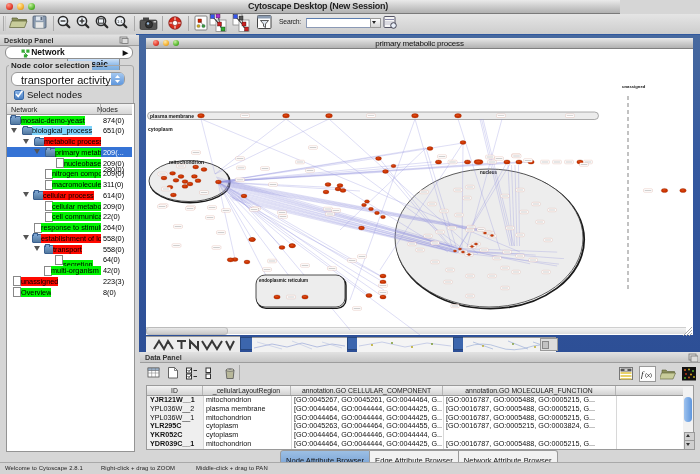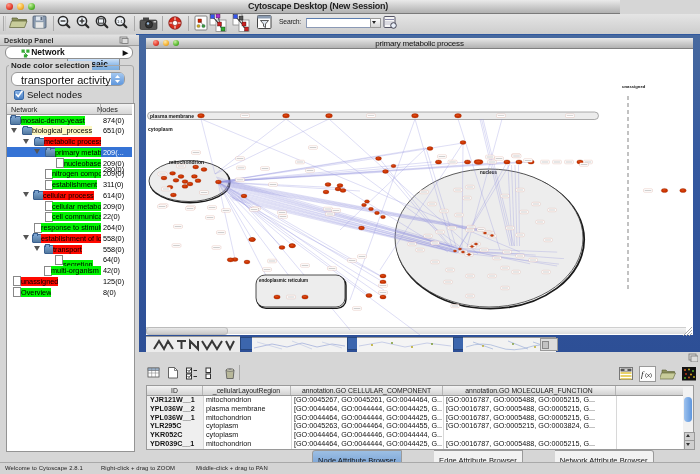--- a/index.html
+++ b/index.html
@@ -69,21 +69,21 @@
   #dp-table{position:absolute;left:6px;top:33px;width:537px;height:63px;background:#fff;
     border:1px solid #9a9a9a;}
   #dp-thead{position:absolute;left:0;top:0;width:537px;height:9px;
     background:linear-gradient(#f4f4f4,#d2d2d2);border-bottom:1px solid #9a9a9a;
     font-size:6.8px;color:#222;}
   .th{position:absolute;top:0px;text-align:center;border-right:1px solid #b5b5b5;height:9px;overflow:hidden;white-space:nowrap;}
   .td{position:absolute;white-space:nowrap;overflow:hidden;font-size:7.2px;color:#111;}
   .drow{position:absolute;left:0;width:537px;height:8.7px;}
   #btabs{position:absolute;left:280px;top:450px;height:12px;font-size:7.6px;color:#111;}
   .btab{float:left;height:11px;line-height:11px;padding:4px 5px;background:#f2f2f2;
-    border:1px solid #9a9a9a;border-left:none;margin-left:32px;}
+    border:1px solid #9a9a9a;border-left:none;}
   #status{position:absolute;left:0;top:462px;width:700px;height:12px;background:#d4d4d4;
     border-top:1px solid #a9a9a9;font-size:5.9px;letter-spacing:0.1px;color:#222;}
   #status span{position:absolute;top:2px;}
 </style>
 </head>
 <body>
   <div id="titlebar">
     <div class="tl" style="left:6px;background:radial-gradient(circle at 35% 30%,#ff9a8a,#e33a2a 60%,#a02012);"></div>
     <div class="tl" style="left:17px;background:radial-gradient(circle at 35% 30%,#ffe9a8,#f5b02f 60%,#c07d10);"></div>
     <div class="tl" style="left:28px;background:radial-gradient(circle at 35% 30%,#c8f0a0,#57b82f 60%,#2f7d10);"></div>
@@ -228,39 +228,39 @@
       <div id="tree-header">
         <span class="c1">Network</span>
         <span class="c2">Nodes</span>
         <div class="vline"></div>
       </div>
       <div class="folder" style="left:3px;top:12.0px;"></div>
       <div class="lbl" style="left:14px;top:11.5px;max-width:80px;background:#00f400;">mosaic-demo-yeast</div>
       <div class="num" style="left:96px;top:11.5px;color:#000;">874(0)</div>
 <div class="tri" style="left:4px;top:23.8px;"></div>
       <div class="folder" style="left:15px;top:22.8px;"></div>
-      <div class="lbl" style="left:25px;top:22.2px;max-width:69px;background:#fef9c3;">biological_process</div>
+      <div class="lbl" style="left:25px;top:22.2px;max-width:69px;background:#7dd3fc;">biological_process</div>
       <div class="num" style="left:96px;top:22.2px;color:#000;">651(0)</div>
 <div class="tri" style="left:16px;top:34.5px;"></div>
       <div class="folder" style="left:27px;top:33.5px;"></div>
       <div class="lbl" style="left:37px;top:33.0px;max-width:57px;background:#ff0800;">metabolic process</div>
       <div class="num" style="left:96px;top:33.0px;color:#000;margin-top:28px;">280(0)</div>
 <div style="position:absolute;left:0;top:42.6px;width:125px;height:10.8px;background:#3573d5;"></div>
       <div class="tri" style="left:27px;top:45.2px;"></div>
       <div class="folder" style="left:38px;top:44.2px;"></div>
       <div class="lbl" style="left:48px;top:43.8px;max-width:46px;background:#00f400;">primary metabol</div>
       <div class="num" style="left:96px;top:43.8px;color:#fff;">209(...</div>
 <div class="file" style="left:49px;top:54.0px;"></div>
       <div class="lbl" style="left:57px;top:54.5px;max-width:37px;background:#00f400;">nucleobase-</div>
       <div class="num" style="left:96px;top:54.5px;color:#000;">209(0)</div>
 <div class="file" style="left:38px;top:64.8px;"></div>
       <div class="lbl" style="left:45px;top:65.2px;max-width:49px;background:#00f400;">nitrogen compou</div>
       <div class="num" style="left:96px;top:65.2px;color:#000;">209(0)</div>
 <div class="file" style="left:38px;top:75.5px;"></div>
-      <div class="lbl" style="left:45px;top:76.0px;max-width:49px;background:#00f400;">establishment</div>
+      <div class="lbl" style="left:45px;top:76.0px;max-width:49px;background:#00f400;">macromolecule</div>
       <div class="num" style="left:96px;top:76.0px;color:#000;">311(0)</div>
 <div class="tri" style="left:16px;top:88.2px;"></div>
       <div class="folder" style="left:26px;top:87.2px;"></div>
       <div class="lbl" style="left:36px;top:86.8px;max-width:58px;background:#ff0800;">cellular process</div>
       <div class="num" style="left:96px;top:86.8px;color:#000;">614(0)</div>
 <div class="file" style="left:38px;top:97.0px;"></div>
       <div class="lbl" style="left:45px;top:97.5px;max-width:49px;background:#00f400;">cellular metabol</div>
       <div class="num" style="left:96px;top:97.5px;color:#000;">209(0)</div>
 <div class="file" style="left:38px;top:107.8px;"></div>
       <div class="lbl" style="left:45px;top:108.2px;max-width:49px;background:#00f400;">cell communicati</div>
@@ -277,21 +277,21 @@
       <div class="lbl" style="left:46px;top:140.5px;max-width:48px;background:#ff0800;">transport</div>
       <div class="num" style="left:96px;top:140.5px;color:#000;">558(0)</div>
 <div class="file" style="left:48px;top:150.8px;"></div>
       <div class="lbl" style="left:56px;top:156px;max-width:38px;background:#00f400;">secretion</div>
       <div class="num" style="left:96px;top:151.2px;color:#000;">64(0)</div>
 <div class="file" style="left:37px;top:161.5px;"></div>
       <div class="lbl" style="left:44px;top:162.0px;max-width:50px;background:#00f400;">multi-organism pro</div>
       <div class="num" style="left:96px;top:162.0px;color:#000;">42(0)</div>
 <div class="file" style="left:6px;top:172.2px;"></div>
       <div class="lbl" style="left:14px;top:172.8px;max-width:80px;background:#ff0800;">unassigned</div>
-      <div class="num" style="left:96px;top:172.8px;color:#000;">125(0)</div>
+      <div class="num" style="left:96px;top:172.8px;color:#000;">223(3)</div>
 <div class="file" style="left:6px;top:183.0px;"></div>
       <div class="lbl" style="left:14px;top:183.5px;max-width:80px;background:#00f400;">Overview</div>
       <div class="num" style="left:96px;top:183.5px;color:#000;">8(0)</div>
     </div>
   </div>
   <div id="mdi">
     <div id="iwin">
       <div id="iwin-title">
         <div class="tl" style="left:7px;background:radial-gradient(circle at 35% 30%,#ff9a8a,#e33a2a 60%,#a02012);"></div>
         <div class="tl" style="left:17px;background:radial-gradient(circle at 35% 30%,#ffe9a8,#f5b02f 60%,#c07d10);"></div>
@@ -782,20 +782,23 @@
     <line x1="513.2" y1="156.0" x2="519.8" y2="156.0" stroke="#999" stroke-width="0.6" opacity="0.8"></line>
 <rect x="579.5" y="162.7" width="9.0" height="3.6" rx="1.2" fill="#fff" stroke="#cc8877" stroke-width="0.3" stroke-opacity="0.8"></rect>
     <line x1="580.7" y1="164.5" x2="587.3" y2="164.5" stroke="#999" stroke-width="0.6" opacity="0.8"></line>
 </svg>
   <svg class="abs" style="left:682px;top:326px;" width="11" height="11" viewBox="0 0 11 11">
 <line x1="1" y1="10" x2="10" y2="1" stroke="#aaa" stroke-width="1"></line>
 <line x1="4" y1="10" x2="10" y2="4" stroke="#aaa" stroke-width="1"></line>
 <line x1="7" y1="10" x2="10" y2="7" stroke="#aaa" stroke-width="1"></line>
 </svg>
   <div id="dp">
+    <div id="dp-header">
+      <span>Data Panel</span>
+    </div>
     <svg class="abs" style="left:6px;top:13px;" width="16" height="16" viewBox="0 0 16 16">
       <rect x="2" y="3" width="11" height="9" fill="#fff" stroke="#555" stroke-width="0.8"></rect>
 <rect x="2" y="3" width="11" height="2.6" fill="#9ab0c8" stroke="#555" stroke-width="0.5"></rect>
 <line x1="5.7" y1="3" x2="5.7" y2="12" stroke="#777" stroke-width="0.5"></line>
 <line x1="9.4" y1="3" x2="9.4" y2="12" stroke="#777" stroke-width="0.5"></line>
 <line x1="2" y1="8" x2="13" y2="8" stroke="#777" stroke-width="0.5"></line>
     </svg>
 <svg class="abs" style="left:25px;top:13px;" width="16" height="16" viewBox="0 0 16 16">
       <path d="M3.5 2.5 h6 l3 3 v7.5 h-9 z" fill="#fff" stroke="#555" stroke-width="0.9"></path>
 <path d="M9.5 2.5 v3 h3" fill="none" stroke="#555" stroke-width="0.7"></path>
@@ -860,27 +863,27 @@
       <div class="abs" style="left:144px;top:10px;width:1px;height:53px;background:#d8d8d8;"></div>
       <div class="abs" style="left:296px;top:10px;width:1px;height:53px;background:#d8d8d8;"></div>
       <div class="abs" style="left:469px;top:10px;width:1px;height:53px;background:#d8d8d8;"></div>
  <div class="drow" style="top:8.8px;">
         <div class="td" style="left:3px;top:0.6px;width:52px;font-weight:bold;">YJR121W__1</div>
         <div class="td" style="left:59px;top:0.6px;width:84px;">mitochondrion</div>
         <div class="td" style="left:147px;top:0.6px;width:148px;">[GO:0045267, GO:0045261, GO:0044464, G...</div>
         <div class="td" style="left:299px;top:0.6px;width:168px;">[GO:0016787, GO:0005488, GO:0005215, G...</div>
       </div>
       <div class="drow" style="top:17.5px;">
-        <div class="td" style="left:3px;top:0.6px;width:52px;font-weight:bold;">YPL036W__2</div>
+        <div class="td" style="left:3px;top:0.6px;width:52px;font-weight:normal;">YPL036W__2</div>
         <div class="td" style="left:59px;top:0.6px;width:84px;">plasma membrane</div>
         <div class="td" style="left:147px;top:0.6px;width:148px;">[GO:0044464, GO:0044444, GO:0044425, G...</div>
         <div class="td" style="left:299px;top:0.6px;width:168px;">[GO:0016787, GO:0005488, GO:0005215, G...</div>
       </div>
       <div class="drow" style="top:26.2px;">
-        <div class="td" style="left:3px;top:0.6px;width:52px;font-weight:bold;">YPL036W__1</div>
+        <div class="td" style="left:3px;top:0.6px;width:52px;font-weight:normal;">YPL036W__1</div>
         <div class="td" style="left:59px;top:0.6px;width:84px;">mitochondrion</div>
         <div class="td" style="left:147px;top:0.6px;width:148px;">[GO:0044464, GO:0044444, GO:0044425, G...</div>
         <div class="td" style="left:299px;top:0.6px;width:168px;">[GO:0016787, GO:0005488, GO:0005215, G...</div>
       </div>
       <div class="drow" style="top:34.9px;">
         <div class="td" style="left:3px;top:0.6px;width:52px;font-weight:bold;">YLR295C</div>
         <div class="td" style="left:59px;top:0.6px;width:84px;">cytoplasm</div>
         <div class="td" style="left:147px;top:0.6px;width:148px;">[GO:0045263, GO:0044464, GO:0044455, G...</div>
         <div class="td" style="left:299px;top:0.6px;width:168px;">[GO:0016787, GO:0005215, GO:0003824, G...</div>
       </div>

